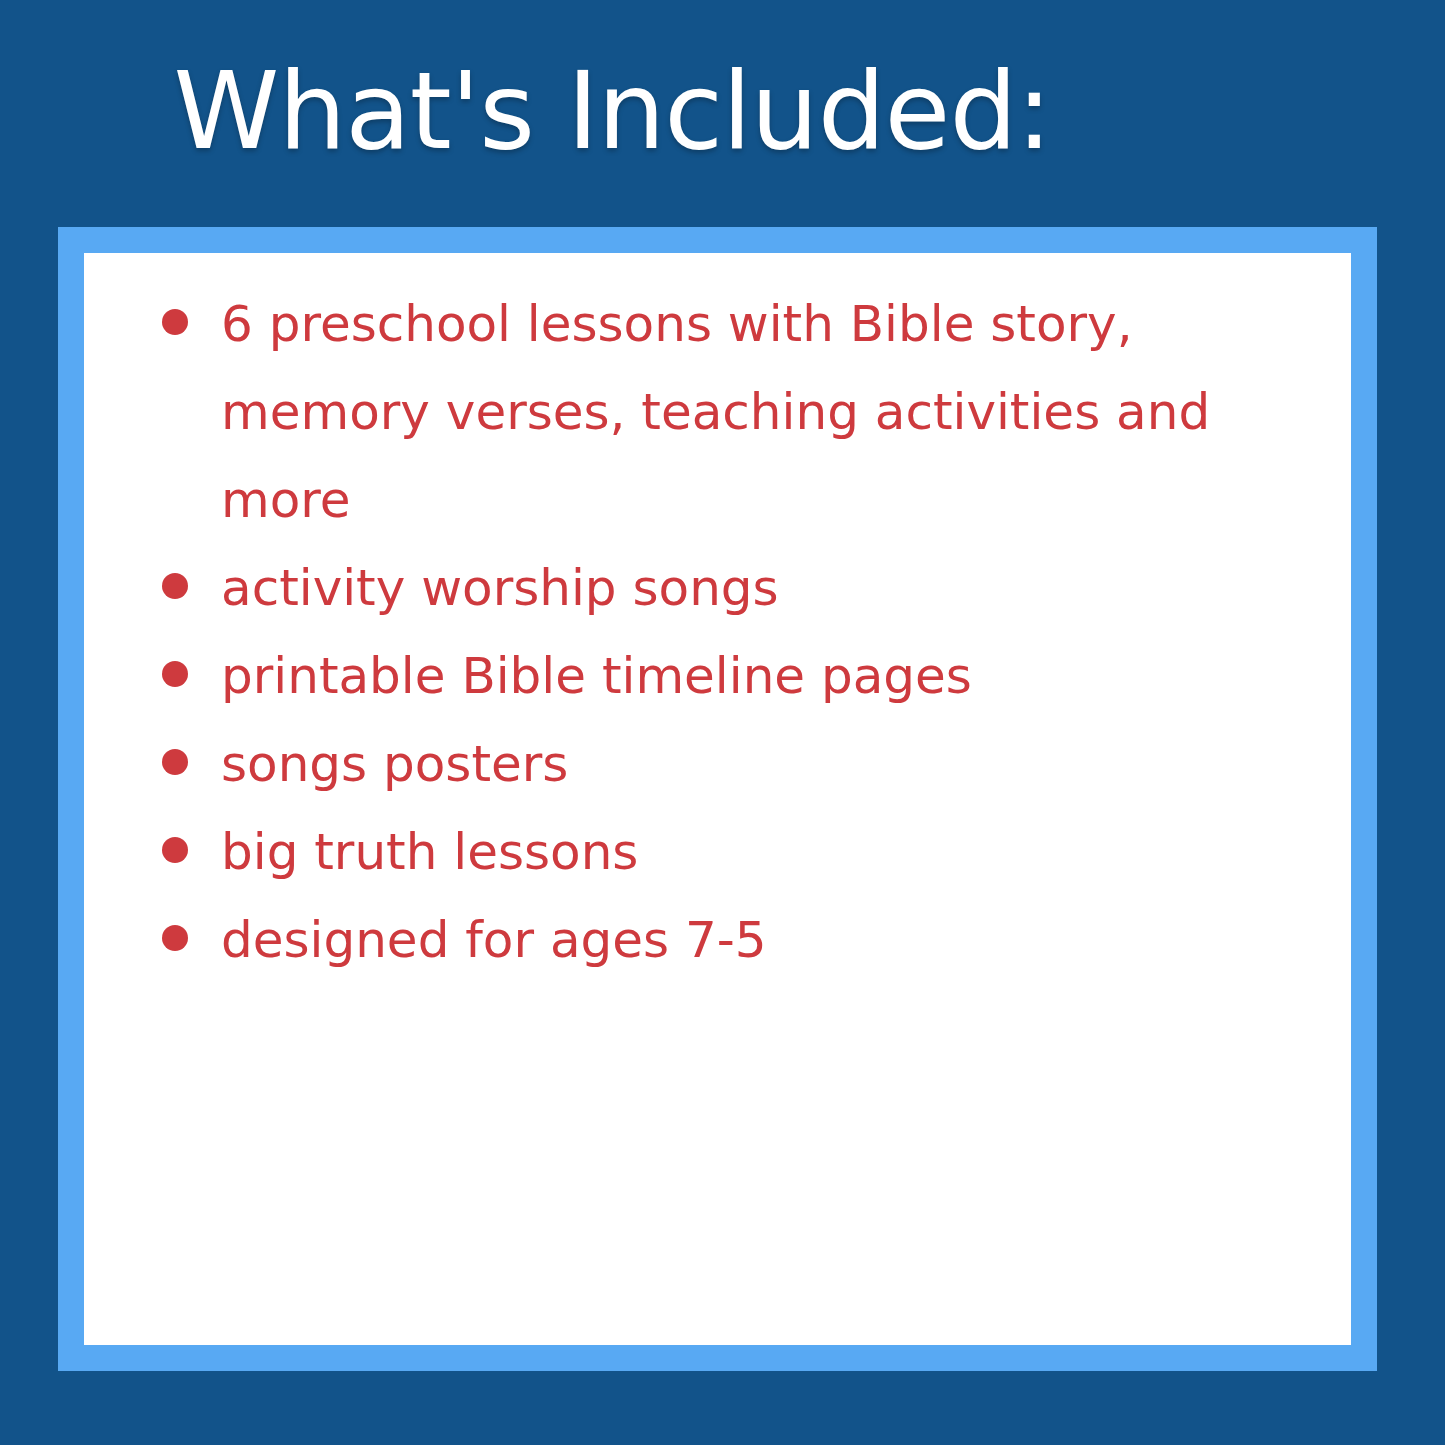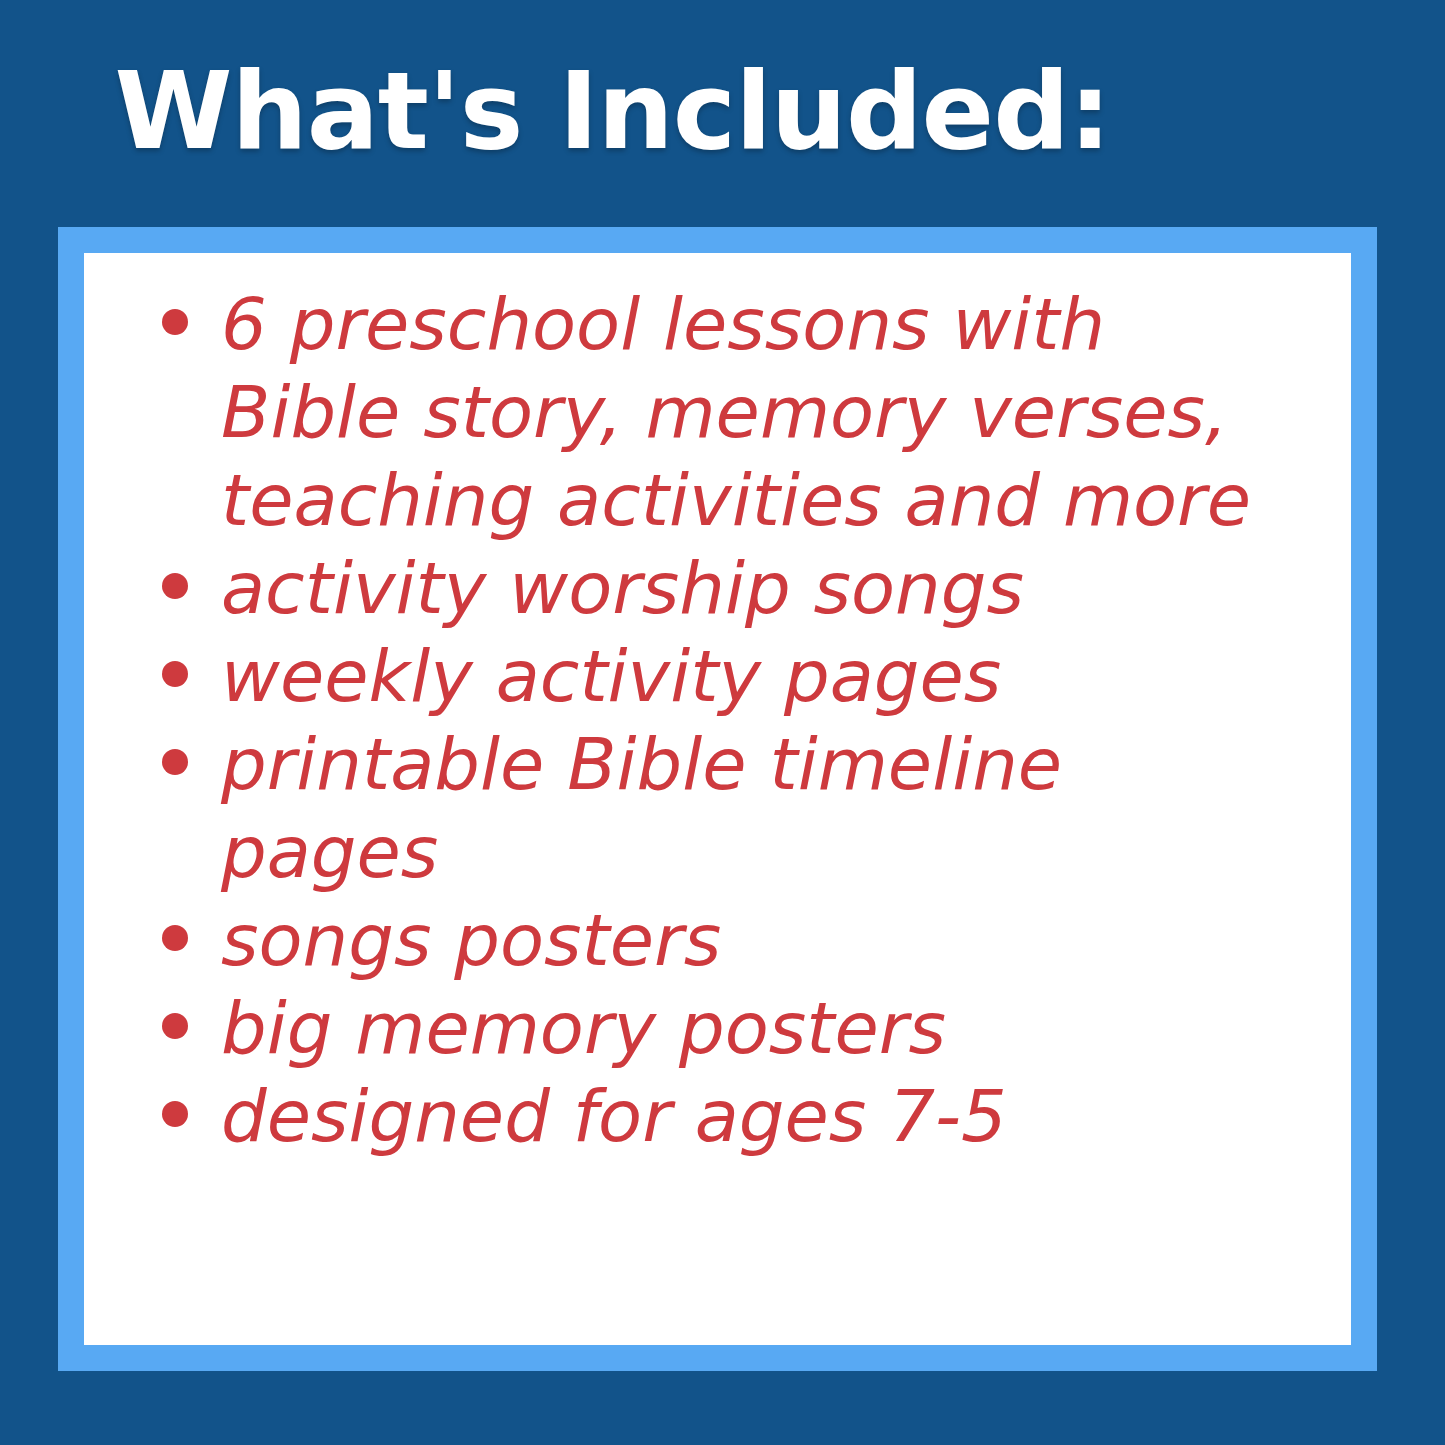--- a/index.html
+++ b/index.html
@@ -20,21 +20,21 @@
   }
   .page-title {
     position: absolute;
     top: 47px;
     left: 0;
     width: 1225px;
     margin: 0;
     text-align: center;
     color: #FFFFFF;
     font-size: 107px;
-    font-weight: bold;
+    font-weight: normal;
     line-height: 128px;
     letter-spacing: -1px;
     text-shadow: 0 3px 5px rgba(0,0,0,0.25);
   }
   .card {
     position: absolute;
     left: 58px;
     top: 227px;
     width: 1319px;
     height: 1144px;
@@ -42,25 +42,24 @@
     border: 26px solid var(--frame);
   }
   .items {
     margin: 0;
     padding: 27px 0 0 0;
     list-style: none;
   }
   .items li {
     position: relative;
     color: var(--accent);
-    font-size: 72px;
+    font-size: 50px;
     line-height: 88px;
     padding-left: 137px;
     padding-right: 84px;
-    font-style: italic;
   }
   .items li::before {
     content: "";
     position: absolute;
     left: 78px;
     top: 29px;
     width: 26px;
     height: 26px;
     border-radius: 50%;
     background: var(--accent);
@@ -68,19 +67,18 @@
 </style>
 </head>
 <body>
 
 <h1 class="page-title">What's Included:</h1>
 
 <div class="card">
   <ul class="items">
       <li>6 preschool lessons with Bible story, memory verses, teaching activities and more</li>
       <li>activity worship songs</li>
-      <li>weekly activity pages</li>
       <li>printable Bible timeline pages</li>
       <li>songs posters</li>
-      <li>big memory posters</li>
+      <li>big truth lessons</li>
       <li>designed for ages 7-5</li>
     </ul>
 </div>
 
 </body></html>

